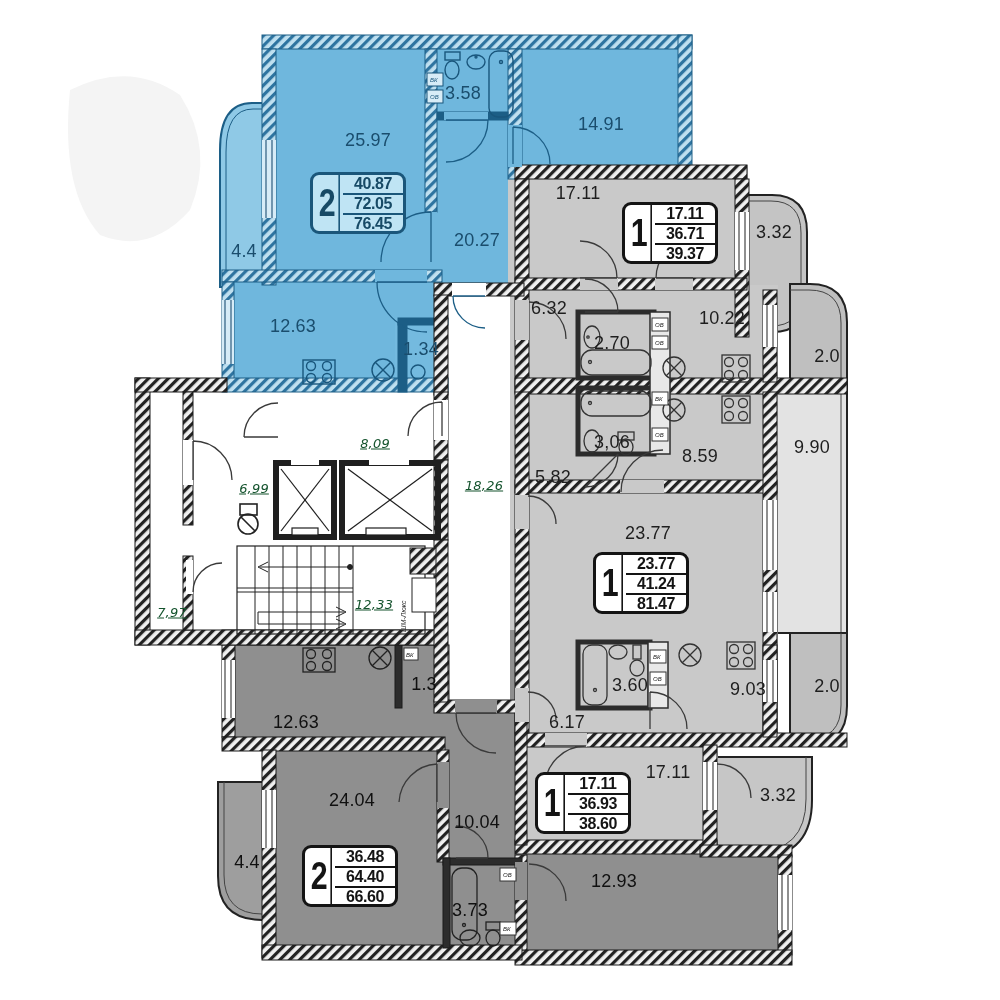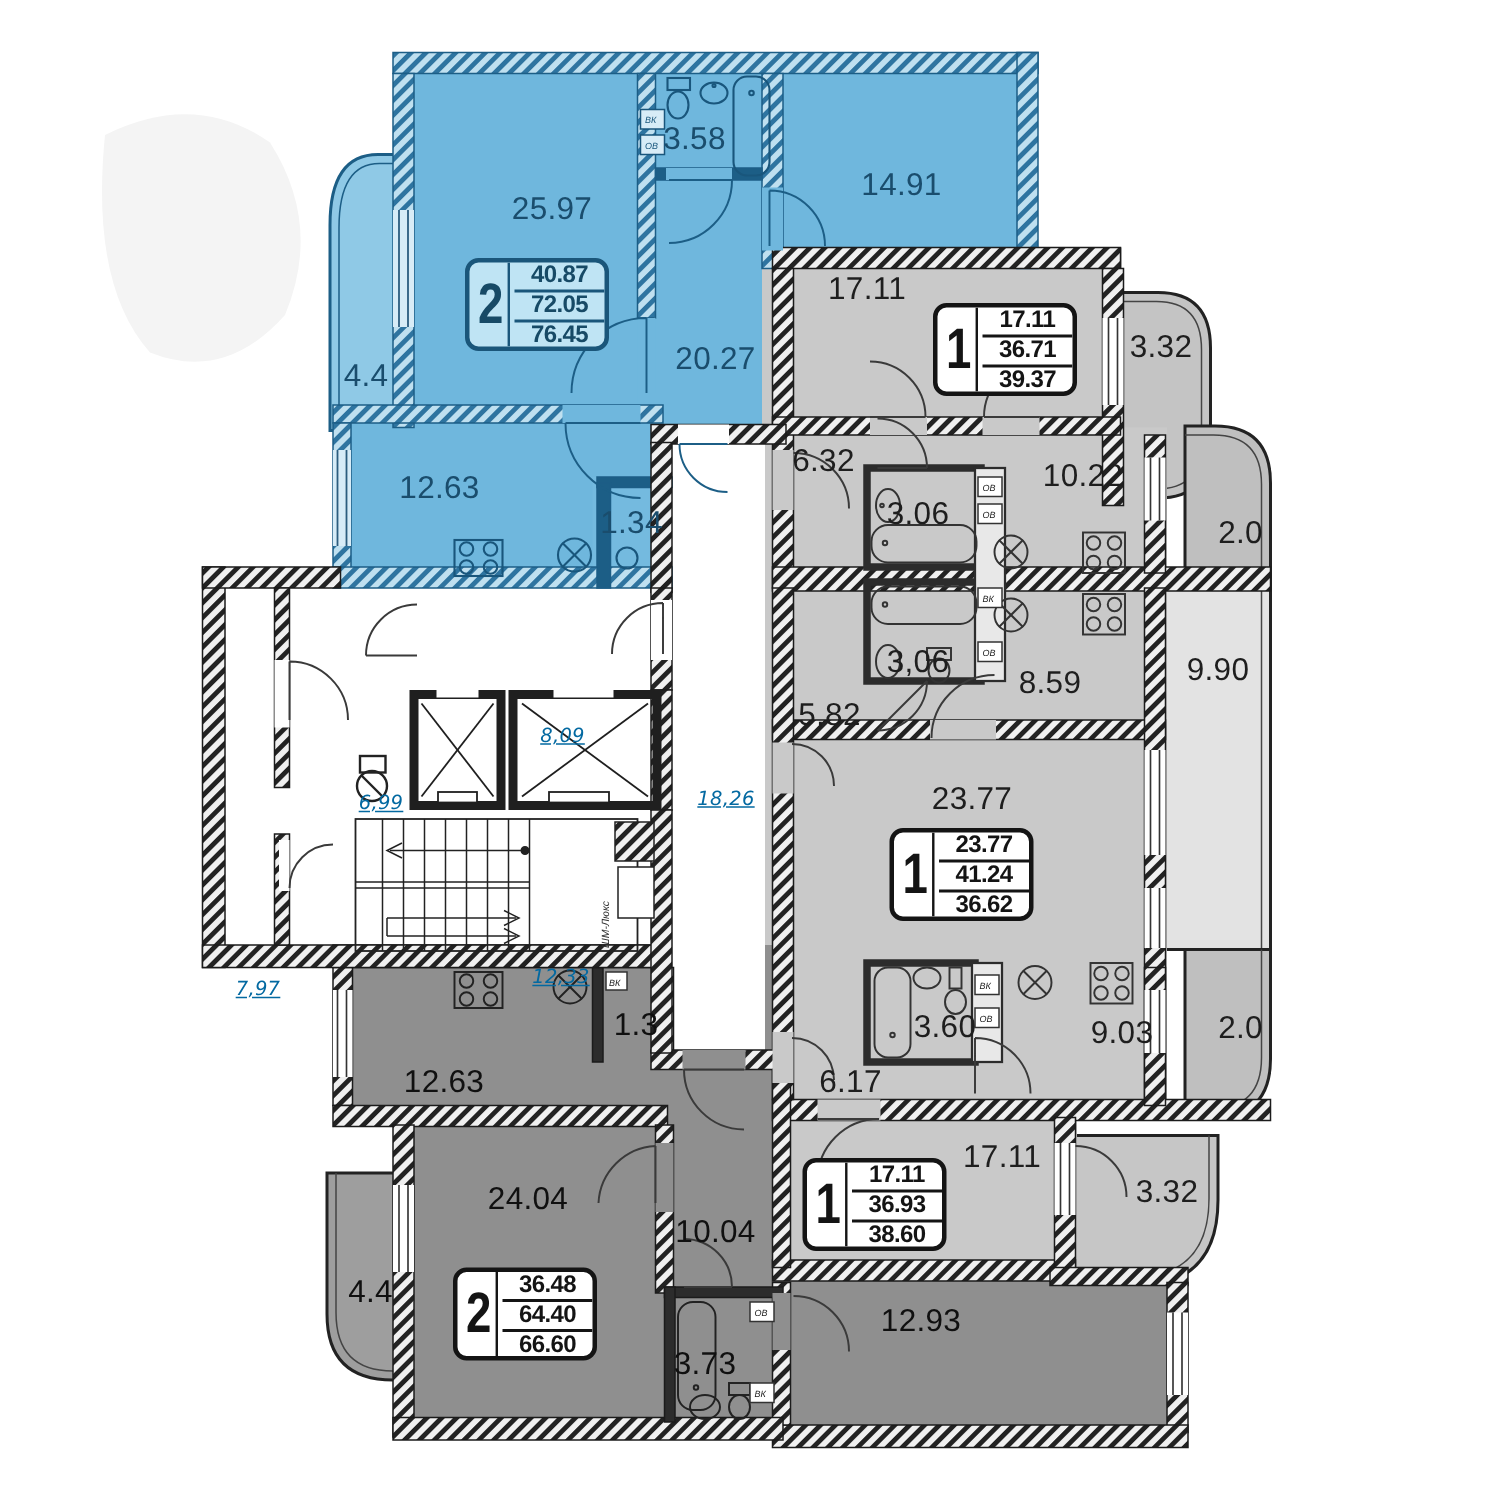--- a/index.html
+++ b/index.html
@@ -1,25 +1,25 @@
 <!DOCTYPE html>
 <html><head>
 <meta charset="utf-8">
 <style>
   html,body{margin:0;padding:0;background:#ffffff;}
   #plan{position:relative;width:1000px;height:1000px;background:#ffffff;overflow:hidden;
         font-family:"Liberation Sans", sans-serif;}
   #plan svg{position:absolute;left:0;top:0;}
   
-  .rl{position:absolute;transform:translate(-50%,-50%);font-size:21px;letter-spacing:.2px;
+  .rl{position:absolute;transform:translate(-50%,-50%);font-size:18px;letter-spacing:.2px;
       white-space:nowrap;color:#1e1e1e;}
   .rl.blue{color:#1a4d6d;}
   .rl.dark{color:#101010;}
-  .rl.core{font-size:13px;font-style:italic;color:#0369a1;text-decoration:underline;
-           font-family:"DejaVu Sans", sans-serif;margin-top:48px;}
+  .rl.core{font-size:13px;font-style:italic;color:#14532d;text-decoration:underline;
+           font-family:"DejaVu Sans", sans-serif;}
   
   .card{position:absolute;width:96px;height:62px;background:#ffffff;border:3px solid #141414;
         border-radius:9px;display:flex;box-sizing:border-box;color:#141414;overflow:hidden;}
   .card-type{width:31%;display:flex;align-items:center;justify-content:center;
              font-size:38px;font-weight:bold;border-right:2.5px solid #141414;
              transform:scaleX(.8);}
   .card-vals{flex:1;display:flex;flex-direction:column;}
   .card-vals div{flex:1;display:flex;align-items:center;justify-content:center;
                  font-weight:bold;font-size:16px;letter-spacing:-0.4px;}
   .card-vals div + div{border-top:2px solid #141414;text-align:center;}
@@ -468,21 +468,21 @@
   <div class="rl blue" style="left:463px;top:93px">3.58</div>
   <div class="rl blue" style="left:601px;top:124px">14.91</div>
   <div class="rl blue" style="left:477px;top:240px">20.27</div>
   <div class="rl blue" style="left:244px;top:251px">4.4</div>
   <div class="rl blue" style="left:293px;top:326px">12.63</div>
   <div class="rl blue" style="left:421px;top:349px">1.34</div>
 
   <div class="rl" style="left:578px;top:193px">17.11</div>
   <div class="rl" style="left:774px;top:232px">3.32</div>
   <div class="rl" style="left:549px;top:308px">6.32</div>
-  <div class="rl" style="left:612px;top:343px">3.06</div>
+  <div class="rl" style="left:612px;top:343px">2.70</div>
   <div class="rl" style="left:722px;top:318px">10.22</div>
   <div class="rl" style="left:827px;top:356px">2.0</div>
 
   <div class="rl" style="left:612px;top:442px">3,06</div>
   <div class="rl" style="left:553px;top:477px">5,82</div>
   <div class="rl" style="left:700px;top:456px">8.59</div>
   <div class="rl" style="left:812px;top:447px">9.90</div>
   <div class="rl" style="left:648px;top:533px">23.77</div>
 
   <div class="rl" style="left:630px;top:685px">3.60</div>
@@ -521,21 +521,21 @@
     <div>17.11</div>
     <div>36.71</div>
     <div>39.37</div>
   </div>
 </div>
 <div class="card" style="left:593px;top:552px">
   <div class="card-type">1</div>
   <div class="card-vals">
     <div>23.77</div>
     <div>41.24</div>
-    <div>36.62</div>
+    <div>81.47</div>
   </div>
 </div>
 <div class="card" style="left:535px;top:772px">
   <div class="card-type">1</div>
   <div class="card-vals">
     <div>17.11</div>
     <div>36.93</div>
     <div>38.60</div>
   </div>
 </div>

